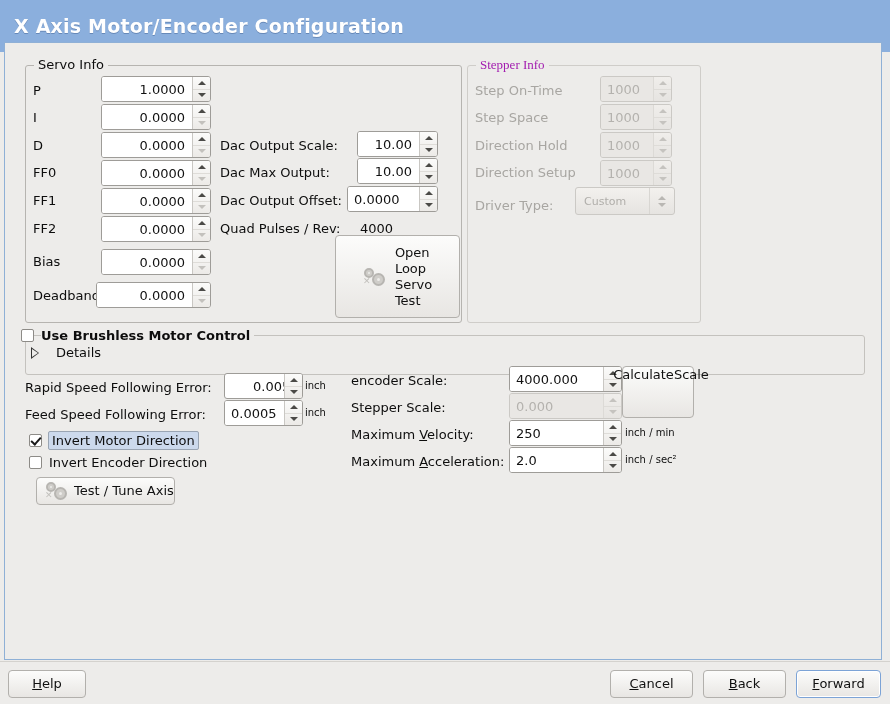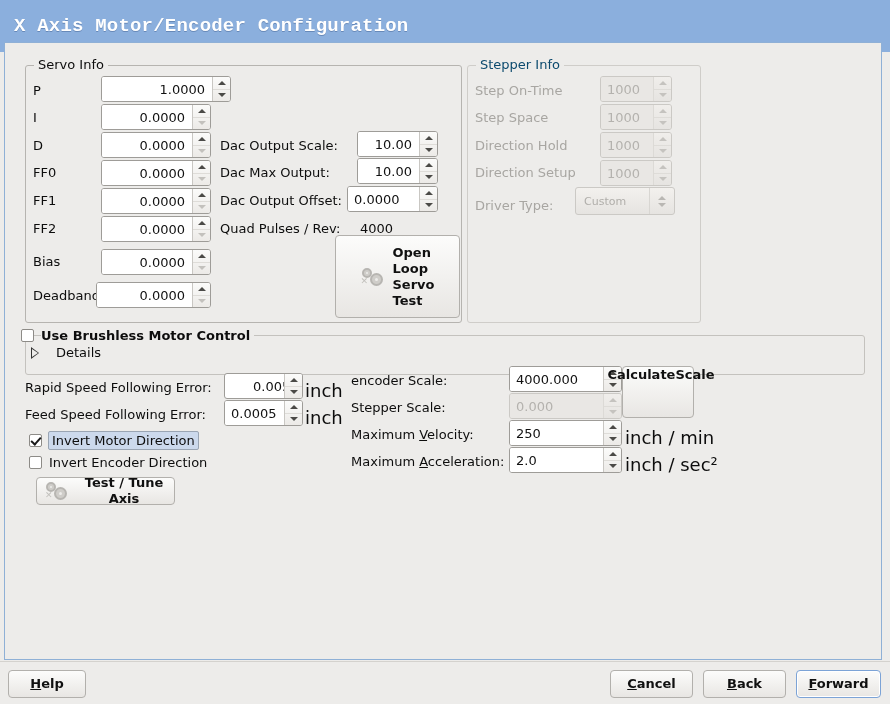--- a/index.html
+++ b/index.html
@@ -19,21 +19,20 @@
 
   
   .titlebar {
     position: absolute;
     left: 0; top: 0;
     width: 890px;
     height: 52px;
     background: #8bafdd;
     display: flex;
     align-items: center;
-    font-family: Liberation Mono, monospace;
   }
   .titlebar .title-text {
     margin-left: 14px;
     font-size: 19px;
     font-weight: bold;
     color: #ffffff;
     letter-spacing: .2px;
     text-shadow: 0 1px 0 rgba(60,90,140,.45);
   }
 
@@ -58,21 +57,21 @@
   .groupframe.disabled { border-color: #cfcdc9; }
   .group-legend {
     position: absolute;
     top: -9px; left: 8px;
     background: #edecea;
     padding: 0 4px;
     font-size: 13px;
     color: #0d0d0d;
     white-space: nowrap;
   }
-  .group-legend.disabled { color: #0c4a6e; }
+  .group-legend.disabled { color: #a21caf; font-family: Liberation Serif, serif; }
 
   
   .lbl {
     position: absolute;
     font-size: 13px;
     color: #0d0d0d;
     white-space: nowrap;
     line-height: 16px;
   }
   .lbl.dim { color: #a8a6a2; }
@@ -218,21 +217,21 @@
     background: linear-gradient(to bottom,#fcfcfb,#e8e6e3);
     font-size: 13px;
     color: #101010;
     text-align: center;
     cursor: default;
   }
   .btn.focus {
     border-color: #7ca3d6;
     box-shadow: inset 0 0 0 1px #ffffff;
   }
-  .btn .btxt { line-height: 16px; font-weight: bold; }
+  .btn .btxt { line-height: 16px; }
 
   .btn-iconleft {
     justify-content: flex-start;
     padding-left: 8px;
     gap: 7px;
   }
 
   
   .gears {
     position: relative;
@@ -306,21 +305,21 @@
     border-left: 6px solid #edecea;
   }
 
   
   .bottom-sep {
     position: absolute;
     left: 0; top: 661px;
     width: 890px; height: 1px;
     background: #d4d2ce;
   }
-  .unit { position: absolute; font-size: 18px; color: #0d0d0d; white-space: nowrap; }
+  .unit { position: absolute; font-size: 10px; color: #0d0d0d; white-space: nowrap; }
 </style>
 </head>
 <body>
 
 <div class="titlebar">
   <span class="title-text">X Axis Motor/Encoder Configuration</span>
 </div>
 
 <div class="content-panel">
 
@@ -330,21 +329,21 @@
 
   <span class="lbl" style="left:28px; top:40px;">P</span>
   <span class="lbl" style="left:28px; top:67px;">I</span>
   <span class="lbl" style="left:28px; top:95px;">D</span>
   <span class="lbl" style="left:28px; top:122px;">FF0</span>
   <span class="lbl" style="left:28px; top:150px;">FF1</span>
   <span class="lbl" style="left:28px; top:178px;">FF2</span>
   <span class="lbl" style="left:28px; top:211px;">Bias</span>
   <span class="lbl" style="left:28px; top:245px;">Deadband</span>
 
-  <div class="spin" style="left:96px; top:33px; width:130px;">
+  <div class="spin" style="left:96px; top:33px; width:110px;">
     <div class="sv">1.0000</div>
     <div class="sbtns">
       <div class="sbtn">
           <i class="arrow-up"></i>
         </div>
       <div class="sbtn">
           <i class="arrow-dn"></i>
         </div>
     </div>
   </div>

